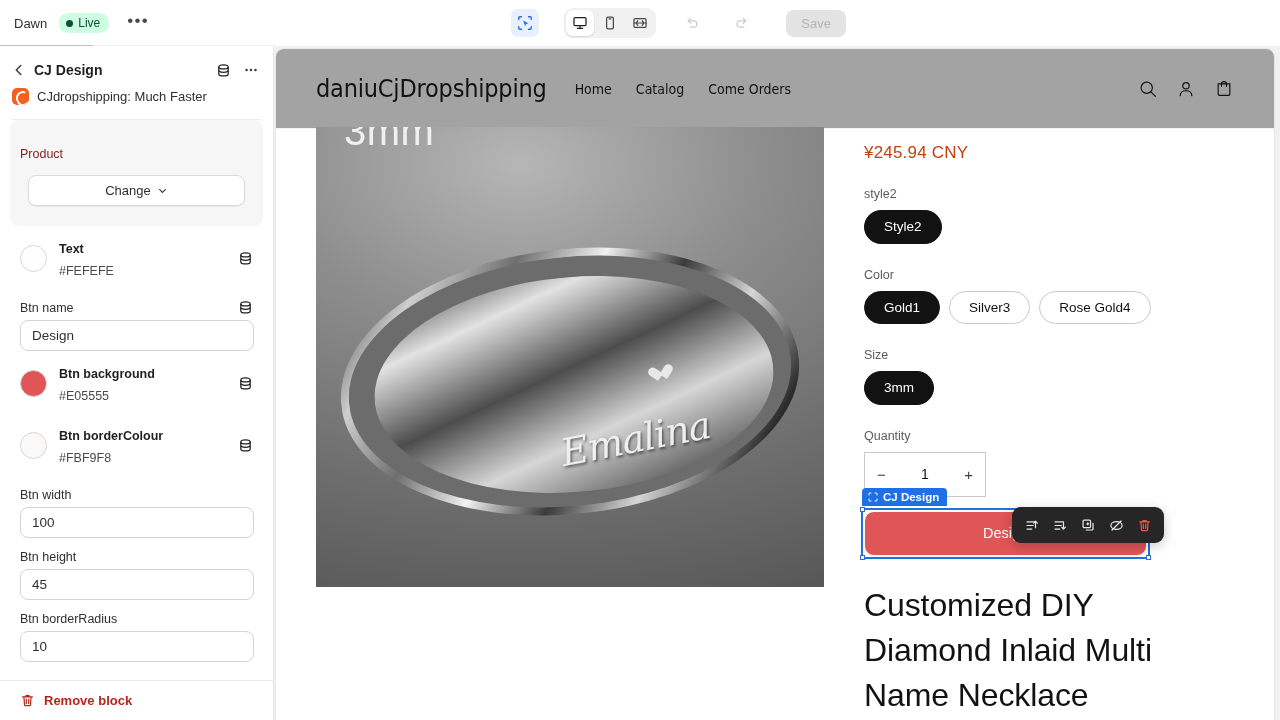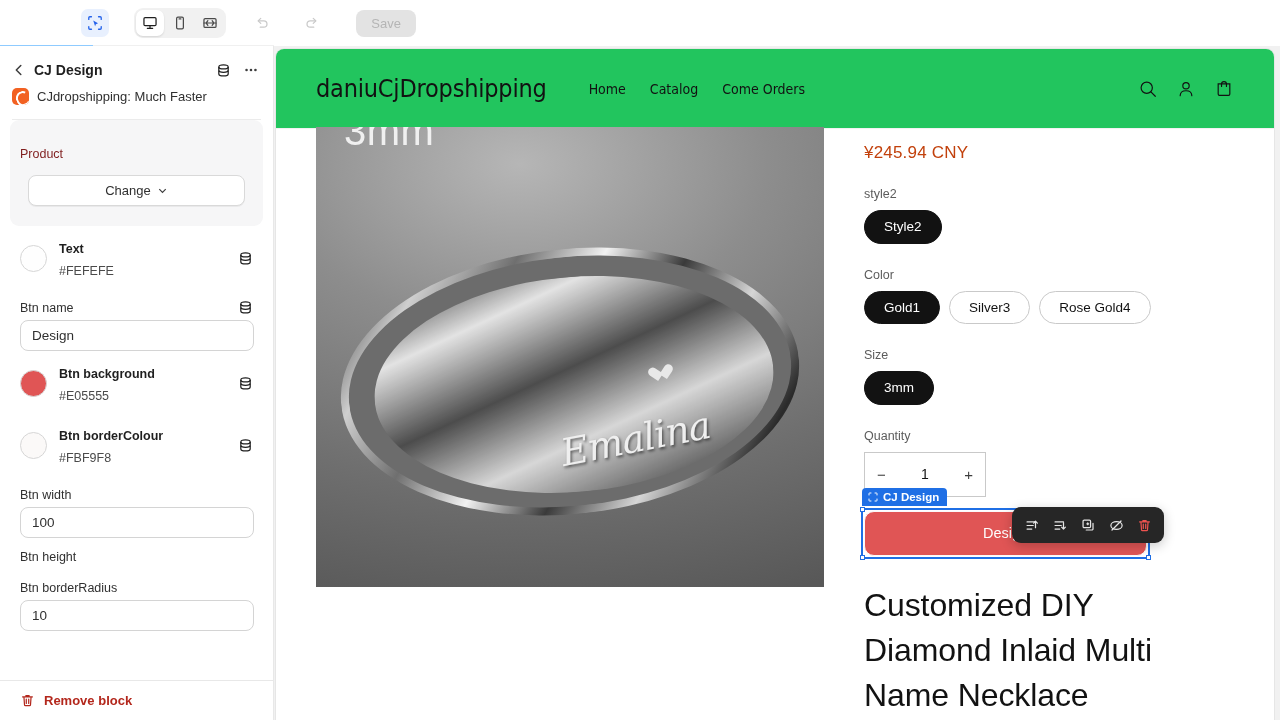--- a/index.html
+++ b/index.html
@@ -146,21 +146,21 @@
 
   
   .preview-wrap {
     position: absolute; top: 48px; left: 275px; width: 1000px; height: 672px;
     background: #fff; border-radius: 9px 9px 0 0;
     border: 1px solid #e6e6e6; border-bottom: none;
     overflow: hidden;
   }
   .store-header {
     height: 80px; display: flex; align-items: center;
-    padding: 0 40px; background: #22c55e; gap: 42px;
+    padding: 0 40px; background: #a3a3a3; gap: 28px;
     border-bottom: 1px solid #f2f2f2;
   }
   .store-logo {
     font-family: "Liberation Sans Narrow","DejaVu Sans Condensed","Liberation Sans", sans-serif;
     font-size: 25px; color: #121212; letter-spacing: -0.2px; font-weight: 400;
   }
   .store-nav { display: flex; align-items: center; gap: 24px; flex: 1; }
   .store-nav a {
     font-family: "Liberation Sans Narrow","DejaVu Sans Condensed","Liberation Sans", sans-serif;
     font-size: 14px; color: #121212; text-decoration: none; cursor: pointer;
@@ -284,20 +284,28 @@
     color: #121212; font-weight: 400; letter-spacing: -0.1px;
     max-width: 290px;
   }
 </style>
 </head>
 <body>
 
 <div class="app">
 
   <div class="topbar">
+    <div class="tb-left">
+      <span class="theme-name">Dawn</span>
+      <span class="live-badge">
+        <span class="live-dot"></span>
+        <span>Live</span>
+      </span>
+      <span class="dots-btn">•••</span>
+    </div>
 
 
     <div class="tb-right">
       <div class="icon-btn accent">
         <svg width="16" height="16" viewBox="0 0 18 18" fill="none" stroke="#2563eb" stroke-width="1.5" stroke-linecap="round">
           <path d="M2 5V3.2A1.2 1.2 0 0 1 3.2 2H5M13 2h1.8A1.2 1.2 0 0 1 16 3.2V5M16 13v1.8a1.2 1.2 0 0 1-1.2 1.2H13M5 16H3.2A1.2 1.2 0 0 1 2 14.8V13"></path>
           <path d="M7 6.2 12.4 9.4 10 10.3 9.1 12.7z" fill="#2563eb" stroke="none"></path>
         </svg>
       </div>
       <div class="seg-group">
@@ -442,20 +450,21 @@
       </div>
 
       <div class="field-head">
         <span class="field-label">Btn width</span>
       </div>
       <input class="txt-input" value="100" style="">
 
       <div class="field-head">
         <span class="field-label">Btn height</span>
       </div>
+      <input class="txt-input" value="45" style="">
 
       <div class="field-head">
         <span class="field-label">Btn borderRadius</span>
       </div>
       <input class="txt-input" value="10" style="">
 
     </div>
 
     <div class="sb-footer">
       <svg width="15" height="15" viewBox="0 0 16 16" fill="none" stroke="#b3271c" stroke-width="1.3" stroke-linecap="round">

